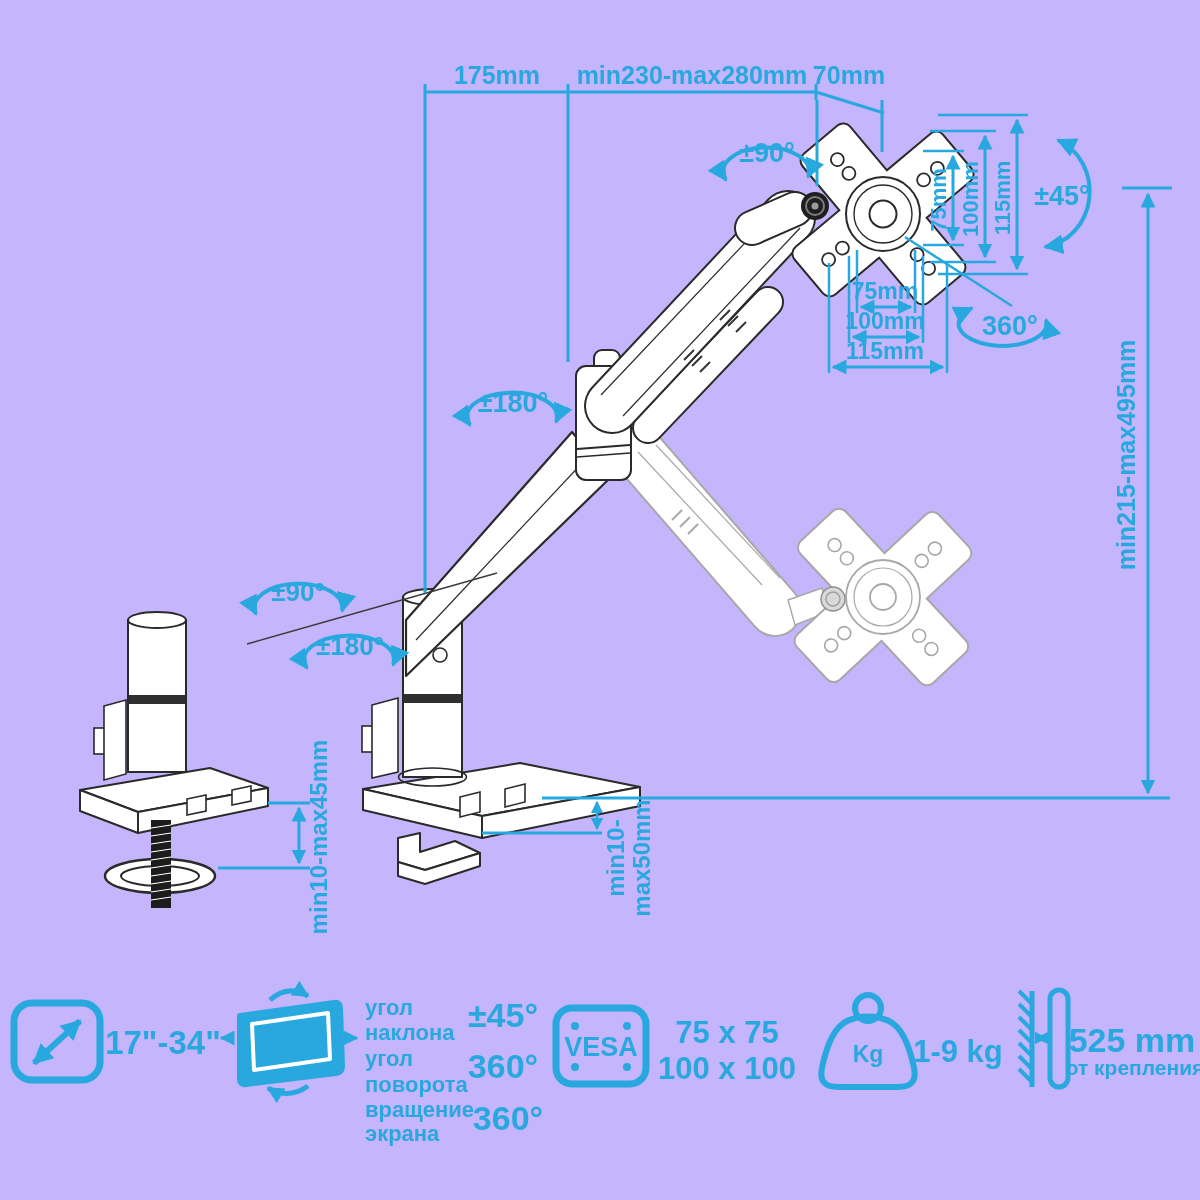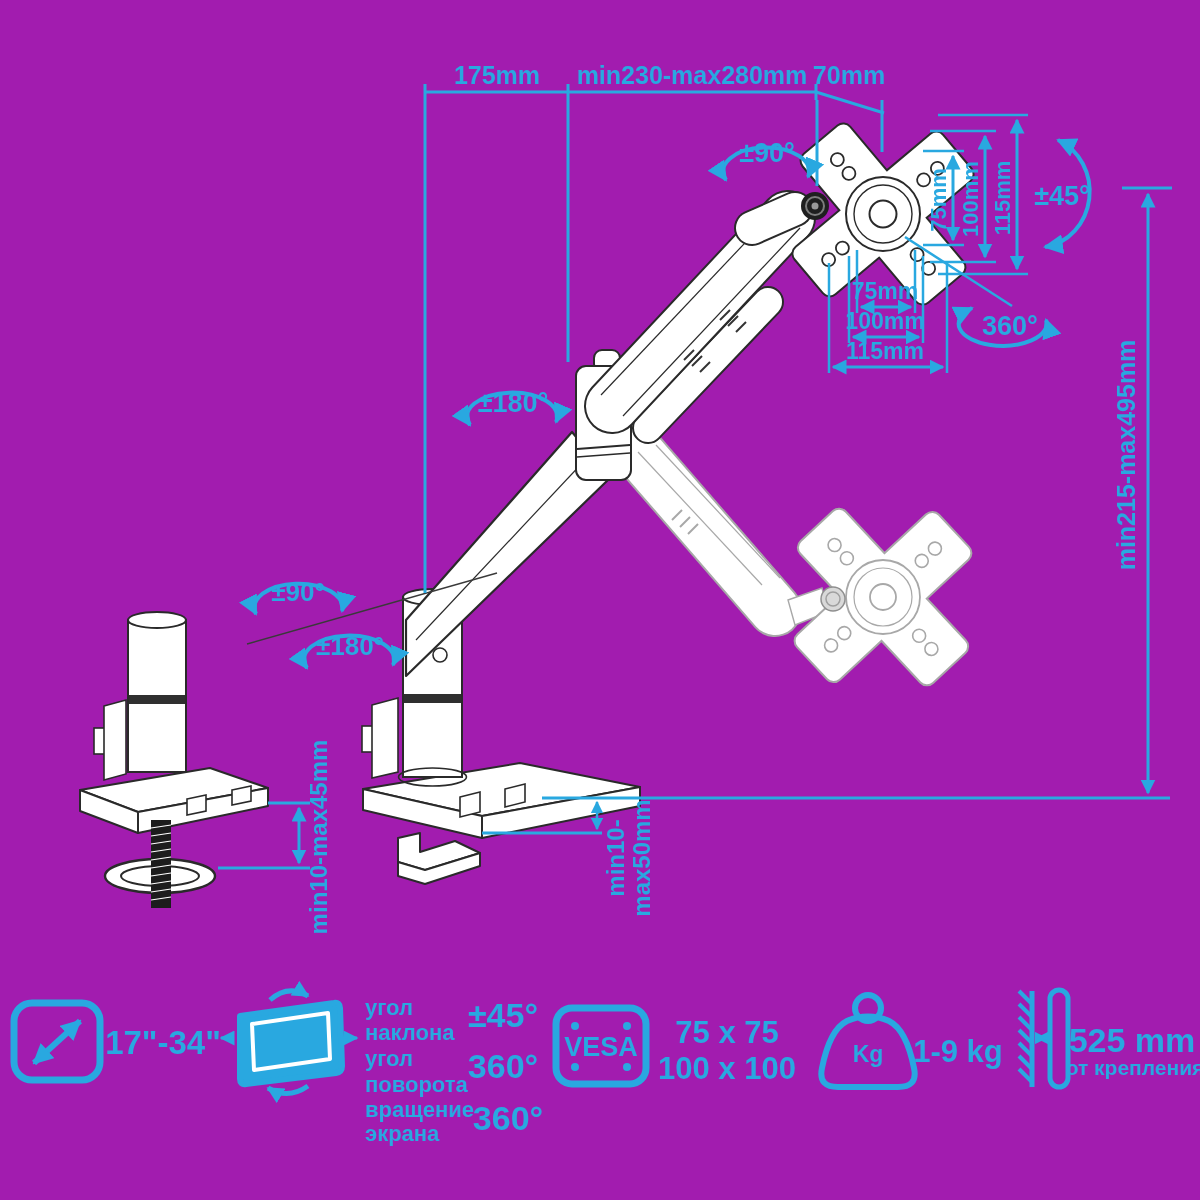--- a/index.html
+++ b/index.html
@@ -1,16 +1,16 @@
 <!DOCTYPE html>
 <html><head>
 <meta charset="utf-8">
 <style>
   html,body{margin:0;padding:0;background:#ffffff;}
-  .stage{position:relative;width:1200px;height:1200px;background:#a21caf;overflow:hidden;}
+  .stage{position:relative;width:1200px;height:1200px;background:#c4b5fd;overflow:hidden;}
   svg{position:absolute;left:0;top:0;}
   text{font-family:"Liberation Sans","DejaVu Sans",sans-serif;font-weight:bold;}
   .cy{fill:#29a8e0;}
   .s22{font-size:22px;} .s23{font-size:23px;} .s24{font-size:24px;} .s25{font-size:25px;}
   .s27{font-size:27px;} .s31{font-size:31px;} .s33{font-size:33px;} .s34{font-size:34px;}
   .s21{font-size:21px;} .s26{font-size:26px;}
   .dim{stroke:#29a8e0;fill:none;}
   .blk{stroke:#2a2a2a;fill:#ffffff;}
   .blkln{stroke:#2a2a2a;fill:none;}
   .gho{stroke:#a8a8a8;fill:#ffffff;}

